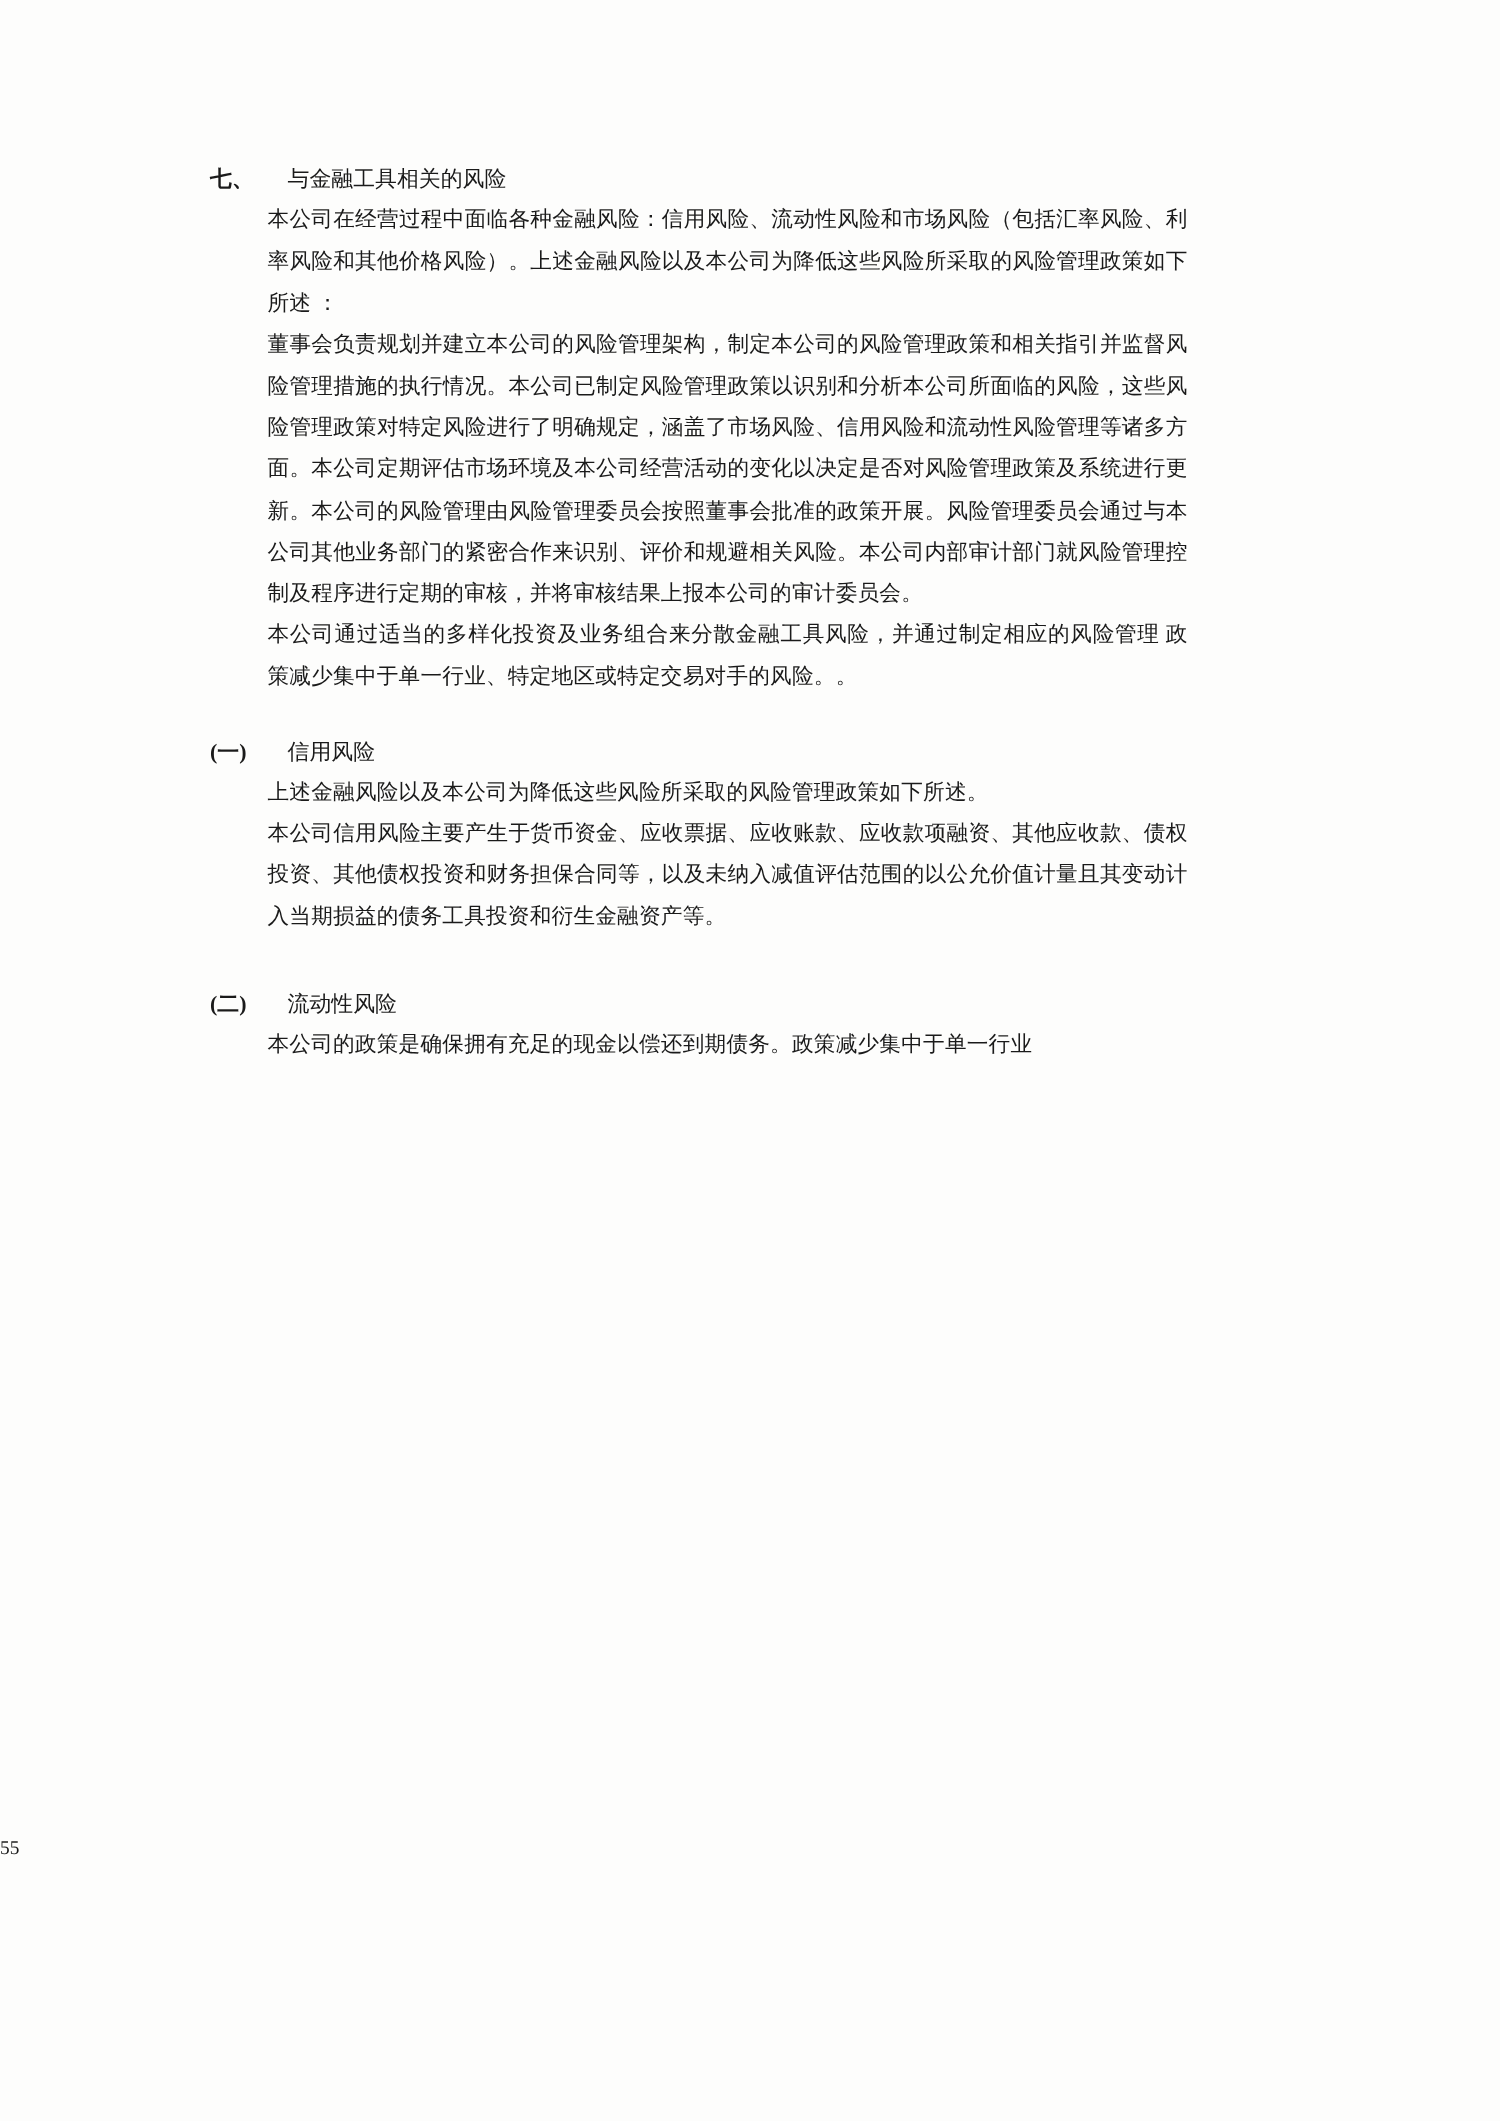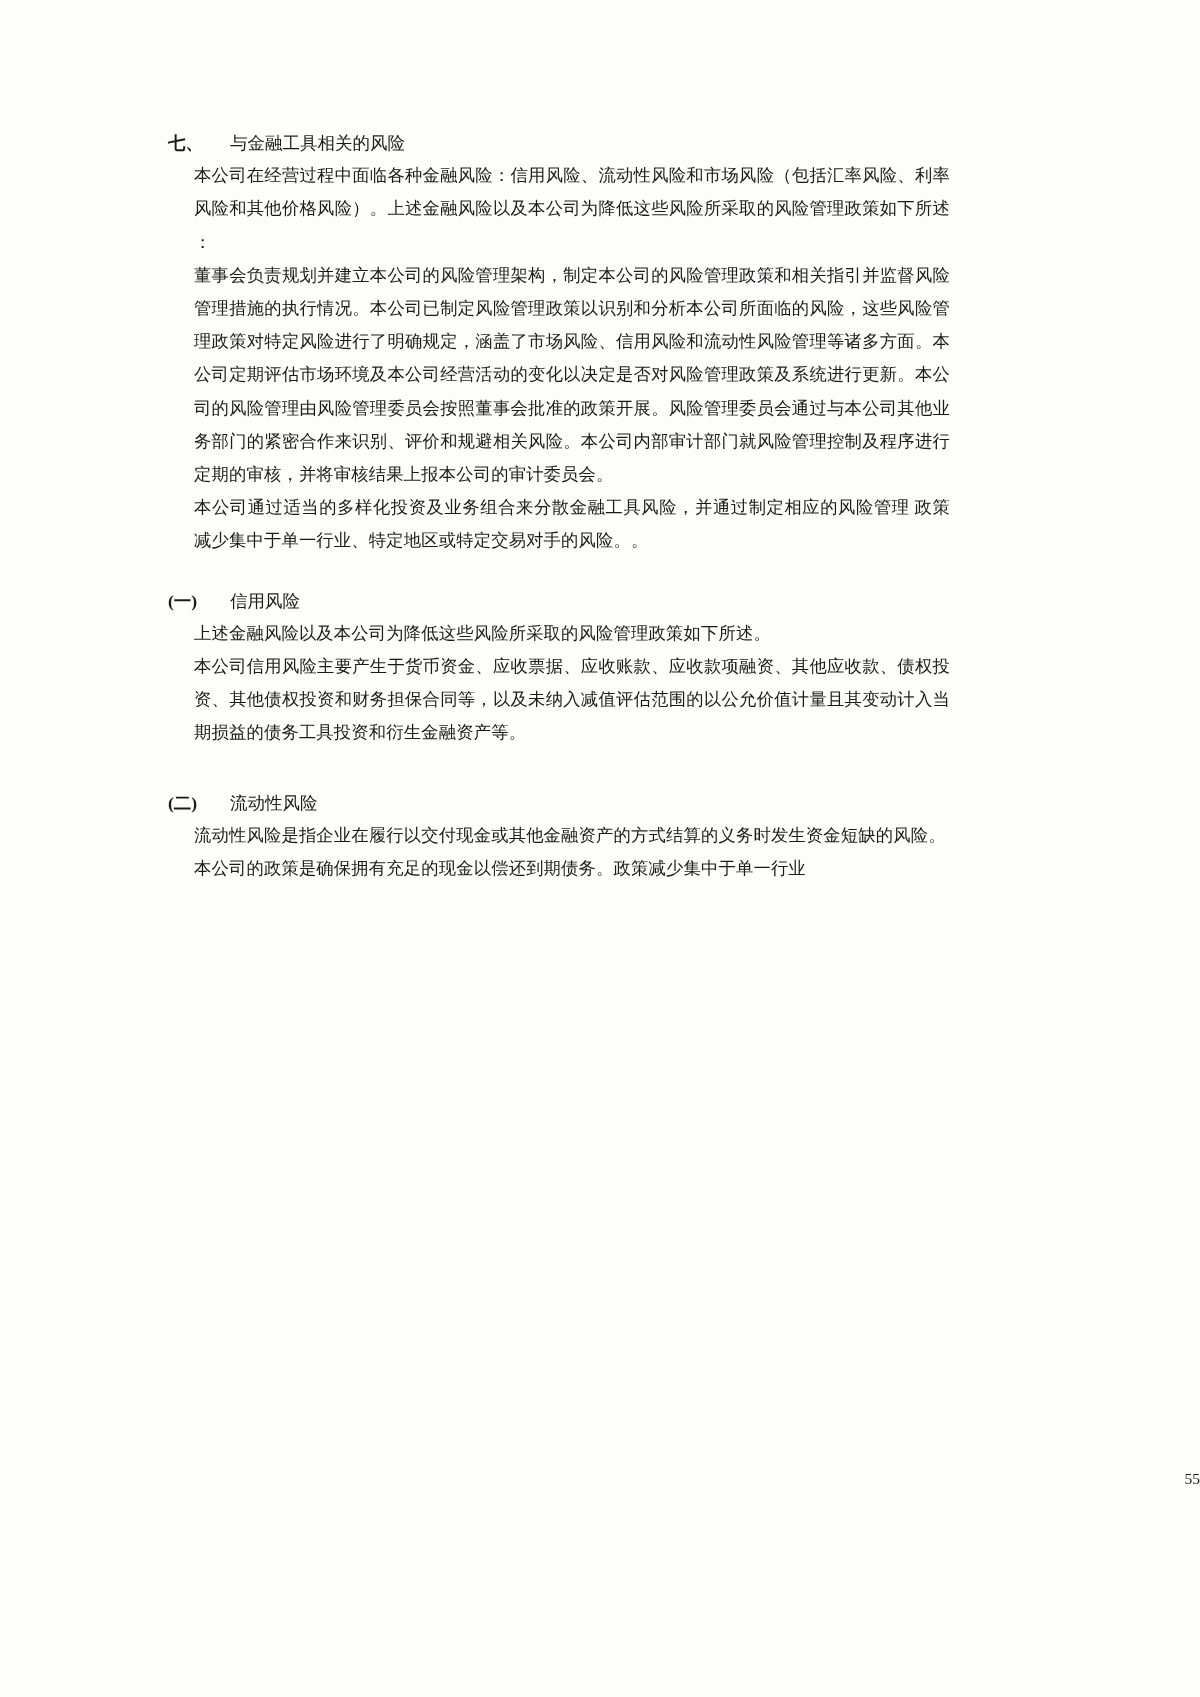--- a/index.html
+++ b/index.html
@@ -36,38 +36,38 @@
   }
   .sec-num {
     width: 62px;
     flex: 0 0 62px;
     font-weight: bold;
   }
   .sec-title {
     font-weight: normal;
   }
   .body-block {
-    margin-left: 26px;
+    margin-left: 46px;
   }
   p.para {
     margin: 0;
     font-size: 17.3px;
     line-height: 1.92;
     text-align: justify;
     text-justify: inter-ideograph;
     letter-spacing: 0.2px;
   }
   .gap-mid { height: 30px; }
   .gap-large { height: 40px; }
   .page-number {
     position: absolute;
     left: 0;
     right: 0;
     top: 1470px;
-    text-align: right;
+    text-align: left;
     font-size: 15.5px;
     font-family: "Liberation Serif", serif;
     color: #1a1a1a;
   }
 </style>
 </head>
 <body>
 
 <div class="page">
 
@@ -99,21 +99,20 @@
     </div>
 
     <div class="gap-large"></div>
 
     <div class="section">
       <div class="sec-head">
         <span class="sec-num">(二)</span>
         <span class="sec-title">流动性风险</span>
       </div>
       <div class="body-block">
-        <p class="para">流动性风险是指企业在履行以交付现金或其他金融资产的方式结算的义务时发生资金短缺的风险。</p>
         <p class="para">本公司的政策是确保拥有充足的现金以偿还到期债务。政策减少集中于单一行业</p>
       </div>
     </div>
 
   </div>
 
   <div class="page-number">55</div>
 
 </div>
 

